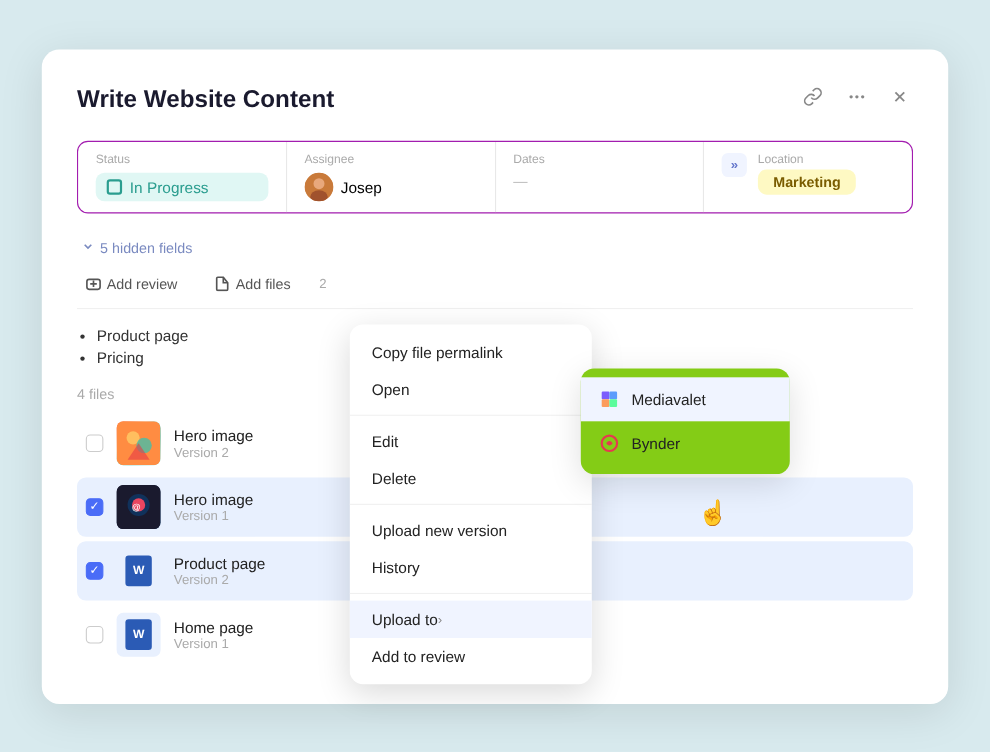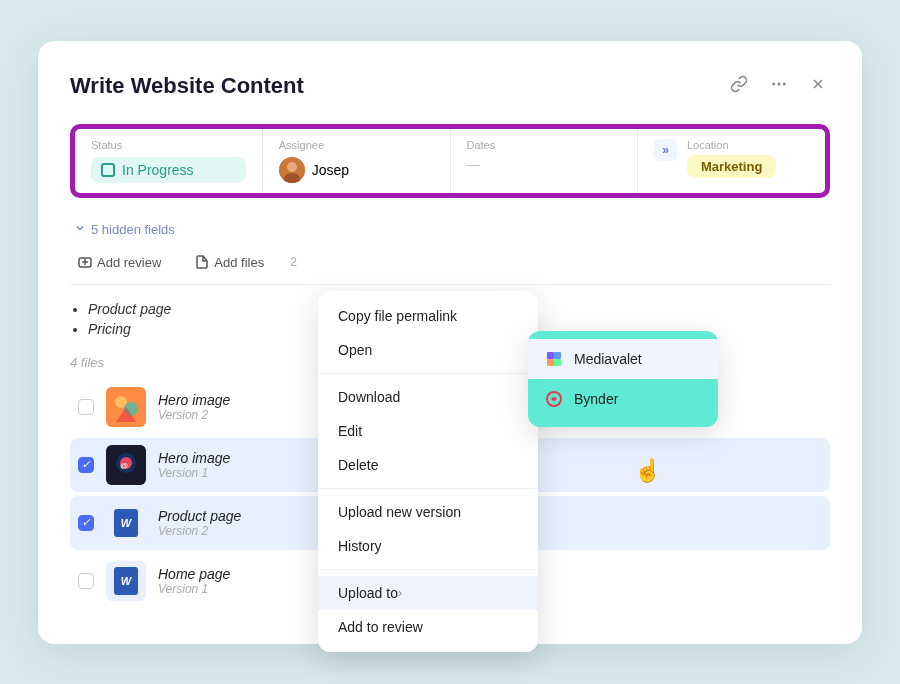--- a/index.html
+++ b/index.html
@@ -44,21 +44,21 @@
       background: none;
       border: none;
       padding: 2px 4px;
       border-radius: 4px;
     }
 
     
     .props-row {
       display: flex;
       gap: 0;
-      border: 5px solid #a21caf;
+      border: 1px solid #a21caf;
       border-radius: 10px;
       overflow: hidden;
       margin-bottom: 22px;
       width: 100%;
     }
     .prop-cell {
       flex: 1;
       padding: 10px 16px;
       border-right: 1px solid #e8e8e8;
     }
@@ -145,21 +145,21 @@
     .toolbar-count {
       font-size: 12px;
       color: #aaa;
     }
 
     
     .content-area {
       display: flex;
       gap: 0;
     }
-    .left-panel { flex: 1; font-style: italic; }
+    .left-panel { flex: 1; }
 
     
     .bullet-list { margin-bottom: 18px; padding-left: 18px; }
     .bullet-list li { font-size: 14px; color: #333; margin-bottom: 4px; }
 
     
     .files-label { font-size: 13px; color: #aaa; margin-bottom: 10px; }
     .file-item {
       display: flex;
       align-items: center;
@@ -235,21 +235,21 @@
       border-top: 1px solid #f0f0f0;
       margin: 6px 0;
     }
     .menu-arrow { color: #888; font-size: 12px; }
 
     
     .submenu {
       position: absolute;
       top: 290px;
       left: 490px;
-      background: #5eead4;
+      background: #84cc16;
       border-radius: 12px;
       box-shadow: 0 8px 30px rgba(0,0,0,0.13);
       width: 190px;
       padding: 8px 0;
       z-index: 200;
     }
     .submenu-item {
       display: flex;
       align-items: center;
       gap: 10px;
@@ -450,21 +450,20 @@
           <div class="file-version">Version 1</div>
         </div>
       </div>
     </div>
   </div>
 
   <div class="context-menu">
     <div class="menu-item">Copy file permalink</div>
     <div class="menu-item">Open</div>
     <hr class="menu-divider">
-    <div class="menu-item">Download</div>
     <div class="menu-item">Edit</div>
     <div class="menu-item">Delete</div>
     <hr class="menu-divider">
     <div class="menu-item">Upload new version</div>
     <div class="menu-item">History</div>
     <hr class="menu-divider">
     <div class="menu-item has-submenu">
       <span>Upload to</span>
       <span class="menu-arrow">›</span>
     </div>

